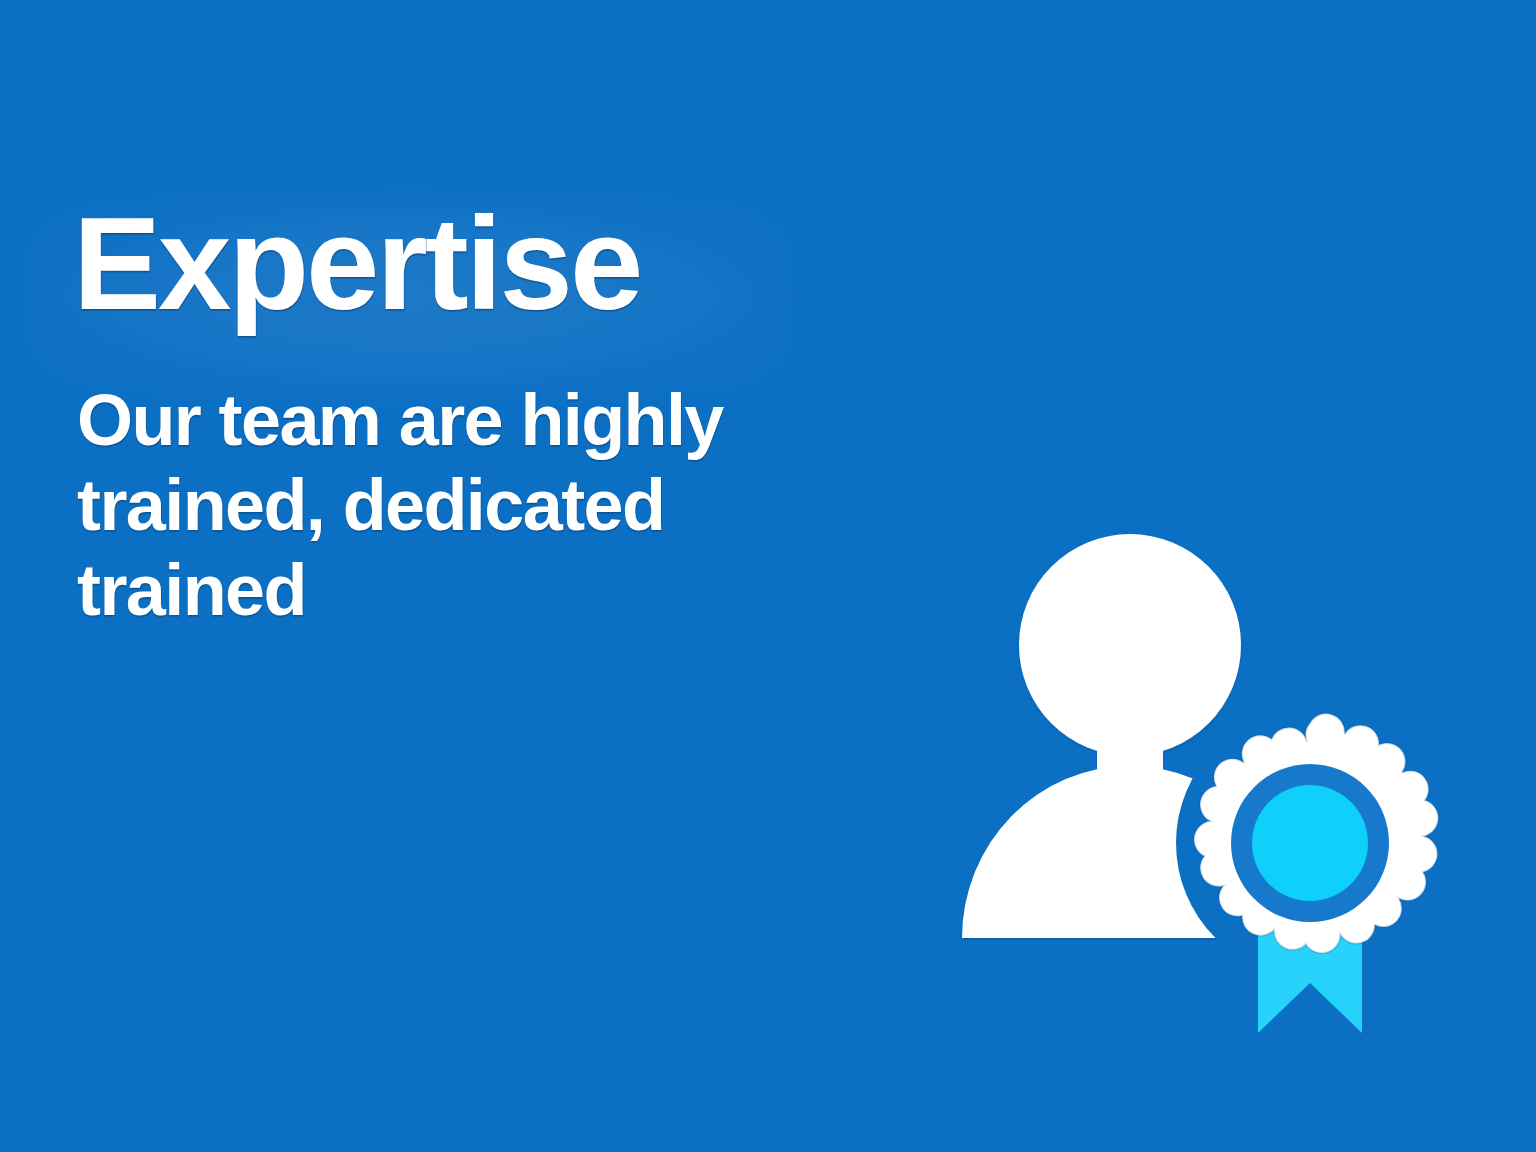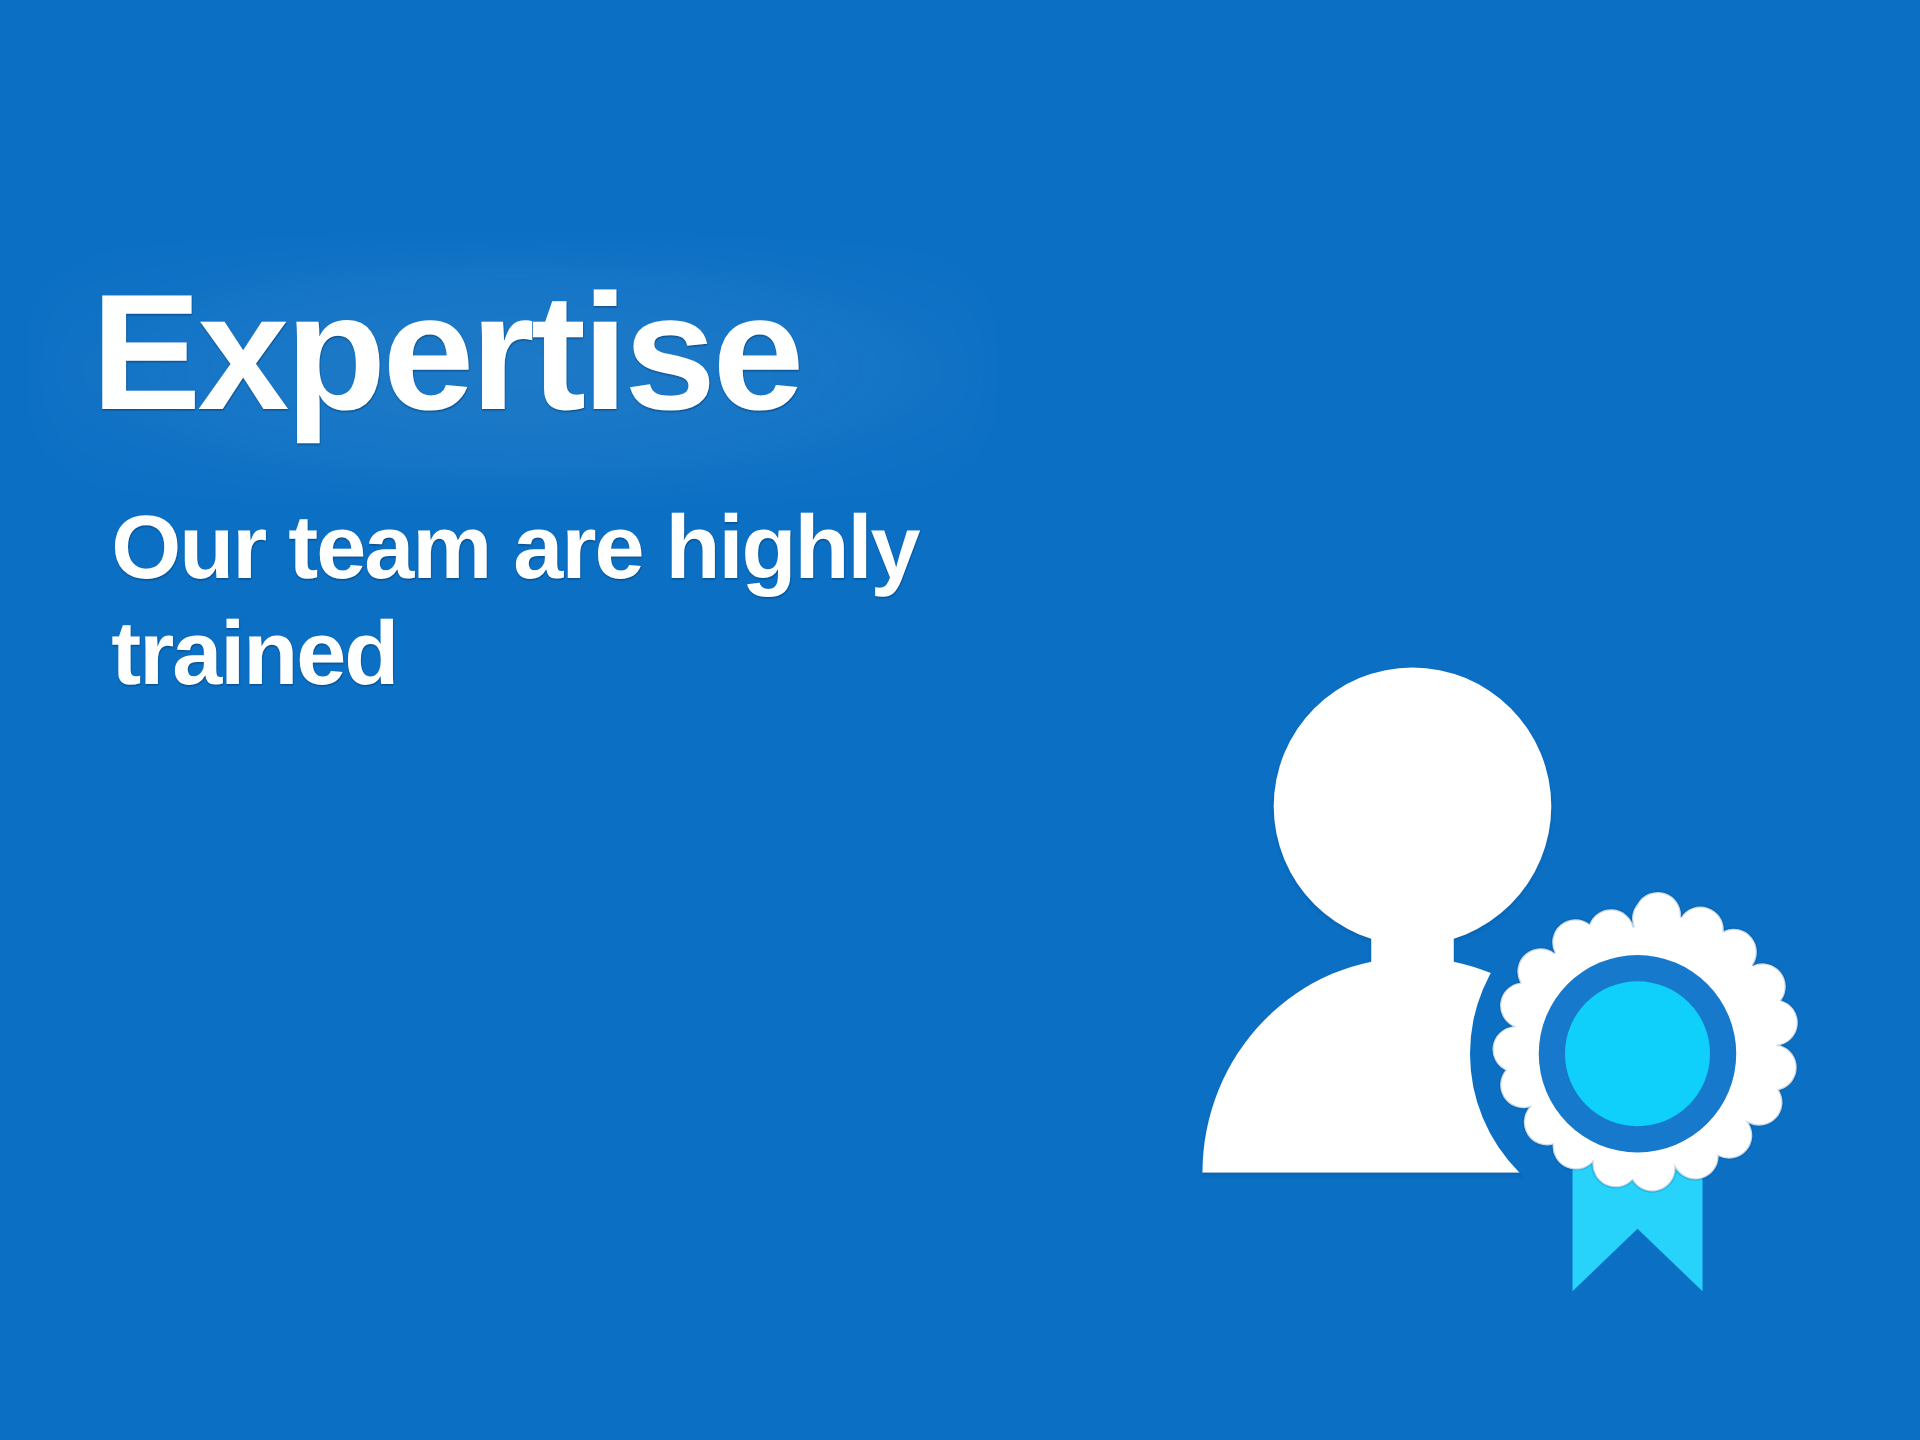--- a/index.html
+++ b/index.html
@@ -32,38 +32,38 @@
                  rgba(255,255,255,0.018) 72%,
                  rgba(255,255,255,0.0) 100%);
     filter: blur(14px);
     pointer-events: none;
   }
 
   
   #text-block {
     position: absolute;
     left: 73px;
-    top: 216px;
+    top: 198px;
     width: 860px;
   }
 
   #page-title {
     margin: 0;
     font-size: 132px;
     line-height: 1.0;
     font-weight: 700;
     letter-spacing: -3.0px;
     color: #ffffff;
     text-shadow: 0 2px 1px rgba(0,0,0,0.17),
                  1px 1px 0 rgba(8,70,125,0.30);
     white-space: nowrap;
   }
 
   #subtitle {
-    margin: 16px;
+    margin: 4px;
     margin-top: 48px;
     font-size: 72px;
     line-height: 1.18;
     font-weight: 700;
     letter-spacing: -1.6px;
     color: #ffffff;
     text-shadow: 0 2px 1px rgba(0,0,0,0.15),
                  1px 1px 0 rgba(8,70,125,0.28);
     max-width: 830px;
   }
@@ -85,20 +85,21 @@
 <div id="canvas">
 
   <div id="heading-glow"></div>
 
   <div id="text-block">
 
     <h1 id="page-title">Expertise</h1>
 
     <p id="subtitle">
       <span class="ln">Our team are highly</span>
+      <span class="ln">trained, dedicated</span>
       <span class="ln">trained</span>
     </p>
 
   </div>
 
   <div id="expert-icon">
     <svg viewBox="0 0 540 560" xmlns="http://www.w3.org/2000/svg" aria-hidden="true">
       <defs>
 
         <filter id="softEdge" x="-20%" y="-20%" width="140%" height="140%">

